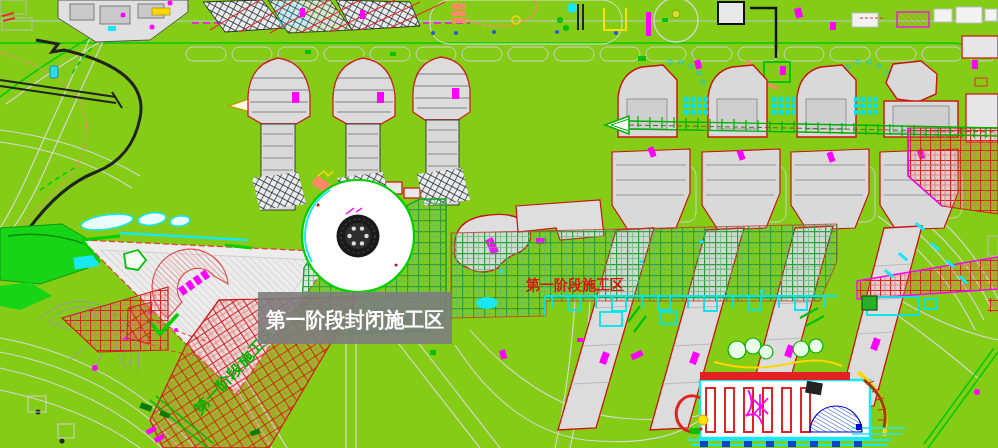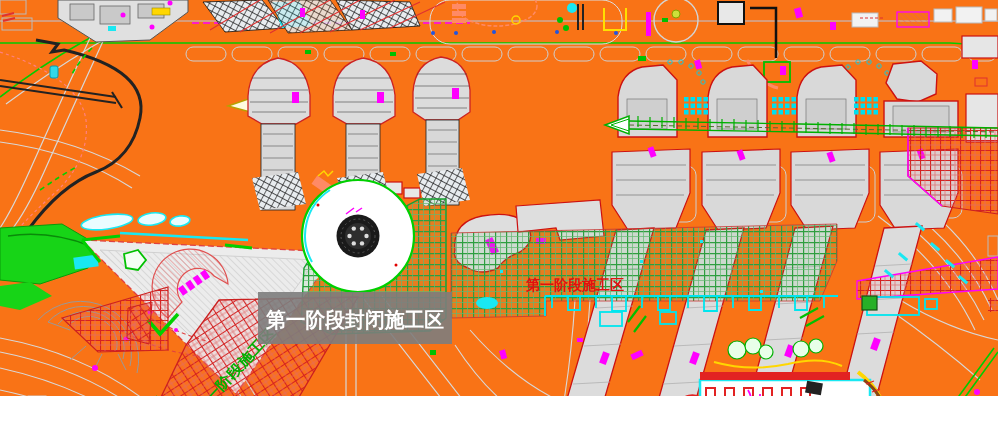--- a/index.html
+++ b/index.html
@@ -1,16 +1,16 @@
 <!DOCTYPE html>
 <html><head>
 <meta charset="utf-8">
 <style>
   html,body{margin:0;padding:0;background:#ffffff;}
-  .wrap{position:relative;width:998px;height:396px;background:#f97316;overflow:hidden;
+  .wrap{position:relative;width:998px;height:448px;background:#84cc16;overflow:hidden;
         font-family:"DejaVu Sans",sans-serif;}
   .wrap svg{position:absolute;left:0;top:0;}
   text{font-family:"DejaVu Sans",sans-serif;}
   .zone-text-red{font-weight:bold;}
   .zone-text-green{font-weight:bold;}
   .label-text{font-weight:bold;}
 </style>
 </head>
 <body>
 

